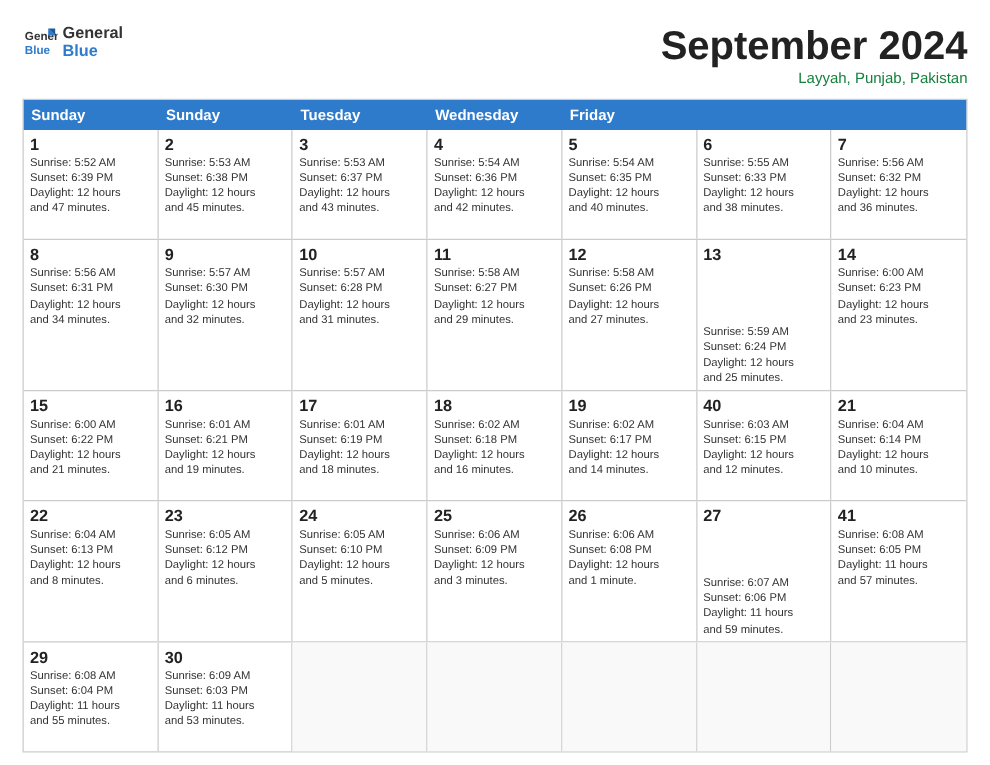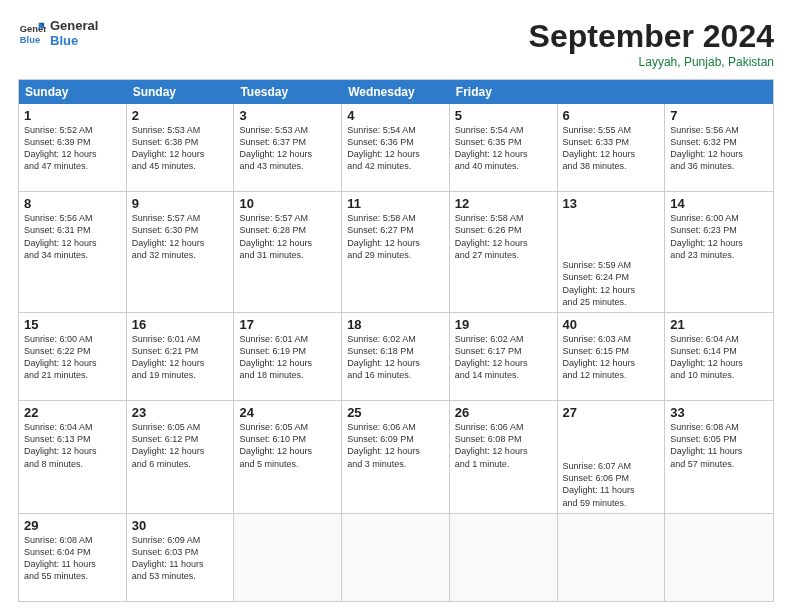--- a/index.html
+++ b/index.html
@@ -327,21 +327,21 @@
 and 1 minute.</div>
           </div>
           <div class="cal-cell">
             <span class="day-num">27</span>
             <div class="cell-text" style="white-space: pre-line; margin-top: 40px;">Sunrise: 6:07 AM
 Sunset: 6:06 PM
 Daylight: 11 hours
 and 59 minutes.</div>
           </div>
           <div class="cal-cell">
-            <span class="day-num">33</span>
+            <span class="day-num">41</span>
             <div class="cell-text" style="white-space: pre-line;">Sunrise: 6:08 AM
 Sunset: 6:05 PM
 Daylight: 11 hours
 and 57 minutes.</div>
           </div>
         </div>
         <div class="cal-row">
           <div class="cal-cell">
             <span class="day-num">29</span>
             <div class="cell-text" style="white-space: pre-line;">Sunrise: 6:08 AM

